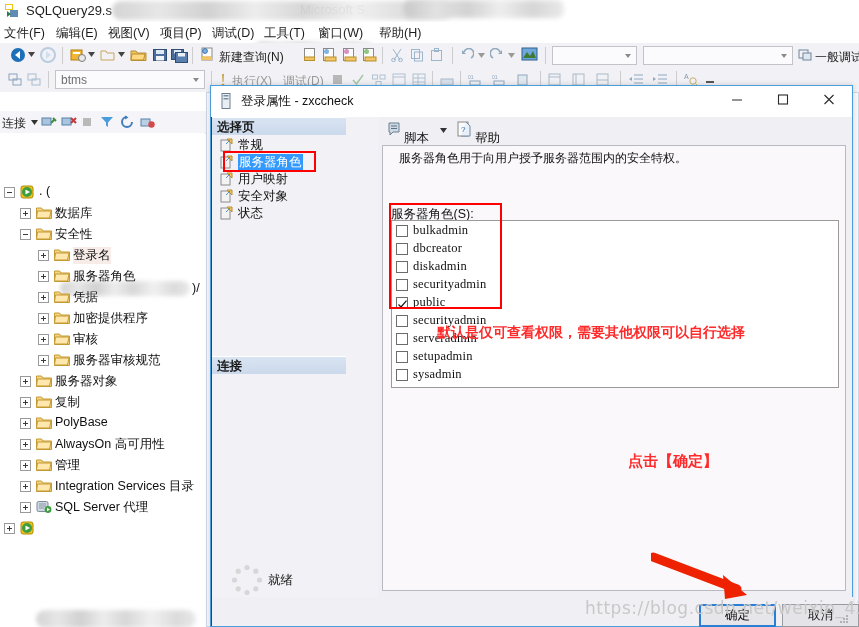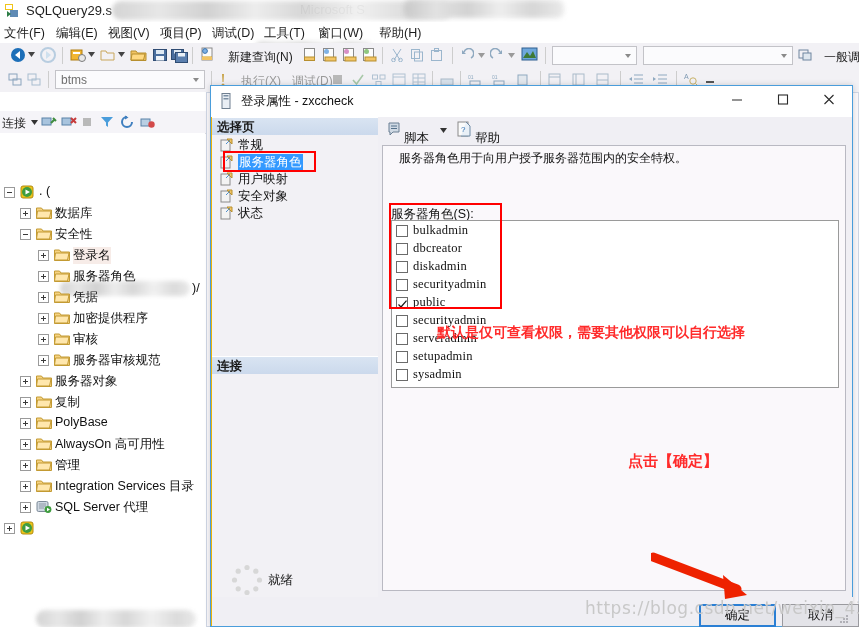--- a/index.html
+++ b/index.html
@@ -17,21 +17,21 @@
   .titlebar{position:absolute;left:0;top:0;width:859px;height:22px;background:#ffffff;}
   .title-ico{position:absolute;left:4px;top:2px;width:17px;height:17px;}
   .title-txt{position:absolute;left:26px;top:3px;font-size:13px;color:#1e1e1e;white-space:nowrap;}
   .title-tail{position:absolute;left:300px;top:2px;font-size:13px;color:#3a3a3a;white-space:nowrap;}
 
   .menubar{position:absolute;left:0;top:22px;width:859px;height:21px;background:#ffffff;}
   .menu-i{position:absolute;top:3px;font-size:12.5px;color:#1c1c1c;white-space:nowrap;}
 
   .tb1{position:absolute;left:0;top:43px;width:859px;height:25px;background:#f2f1f5;}
   .tb2{position:absolute;left:0;top:68px;width:859px;height:24px;background:#f2f1f5;}
-  .tbtxt{position:absolute;font-size:12px;color:#1b1b1b;white-space:nowrap;margin-left:9px;}
+  .tbtxt{position:absolute;font-size:12px;color:#1b1b1b;white-space:nowrap;}
   .tbtxt.dim{color:#9a9a9a;}
   .sep{position:absolute;width:1px;background:#cdcdcd;}
   .combo{position:absolute;border:1px solid #c3c3c8;background:#fbfbfd;box-sizing:border-box;}
   .combo .cv{position:absolute;left:5px;top:2px;font-size:12px;color:#6f6f6f;}
   .combo .ca{position:absolute;right:5px;top:7px;width:0;height:0;border-left:3px solid transparent;border-right:3px solid transparent;border-top:4px solid #8a8a8a;}
 
   .icoimg{position:absolute;}
   .icoimg svg{display:block;}
 
   
@@ -54,32 +54,32 @@
      filter:blur(2.2px);opacity:.95;}
   .blur2{position:absolute;border-radius:7px;background:
      linear-gradient(90deg,#c8c8c8 0%,#e2e2e2 20%,#d0d0d0 40%,#ededed 60%,#d4d4d4 80%,#e9e9e9 100%);
      filter:blur(2.6px);opacity:.95;}
 
   .editorpane{position:absolute;left:206px;top:92px;width:653px;height:535px;background:#f5f3f7;}
   .editor-in{position:absolute;left:0;top:0;right:0;bottom:0;border:1px solid #cfd6e4;background:#faf8fb;box-sizing:border-box;}
   .zoombox{position:absolute;left:176px;top:614px;font-size:11px;color:#2c2c2c;white-space:nowrap;}
 
   
-  .dlg{position:absolute;left:210px;top:85px;width:643px;height:542px;background:#eab308;
+  .dlg{position:absolute;left:210px;top:85px;width:643px;height:542px;background:#701a75;
        border:1px solid #4a9ddb;box-sizing:border-box;box-shadow:0 0 6px rgba(0,0,0,.16);}
   .dlg-tb{position:absolute;left:0;top:0;width:641px;height:31px;background:#ffffff;}
   .dlg-ico{position:absolute;left:9px;top:7px;width:15px;height:16px;}
   .dlg-title{position:absolute;left:30px;top:7px;font-size:12.5px;color:#111;white-space:nowrap;}
   .wbtn{position:absolute;top:0;width:46px;height:30px;cursor:default;}
   .wbtn .g{position:absolute;left:50%;top:50%;transform:translate(-50%,-50%);}
 
   .dlg-body{position:absolute;left:1px;top:31px;width:640px;height:509px;background:#f0eff4;}
 
   .lpanel{position:absolute;left:0;top:0;width:166px;height:480px;background:#f2f1f5;}
-  .secthead{position:absolute;left:0;width:166px;height:17px;
+  .secthead{position:absolute;left:0;width:134px;height:17px;
      background:linear-gradient(180deg,#d9e4f2 0%,#cbd9ec 100%);border-top:1px solid #ffffff;}
   .secthead span{position:absolute;left:5px;top:1px;font-size:12.5px;font-weight:bold;color:#1a1a1a;}
   .pgitem{position:absolute;left:8px;height:16px;white-space:nowrap;}
   .pgitem .pico{position:absolute;left:0;top:1px;width:14px;height:14px;}
   .pgitem .ptxt{position:absolute;left:18px;top:0px;font-size:12.5px;color:#111;}
   .pgitem.sel .ptxt{background:#3399ff;color:#ffffff;padding:0 1px;}
   .redbox{position:absolute;border:2px solid #ff0000;box-sizing:border-box;pointer-events:none;}
 
   .connbody{position:absolute;left:0;width:166px;background:#f2f1f5;}
   .connlbl{position:absolute;font-size:12.5px;color:#111;white-space:nowrap;}

